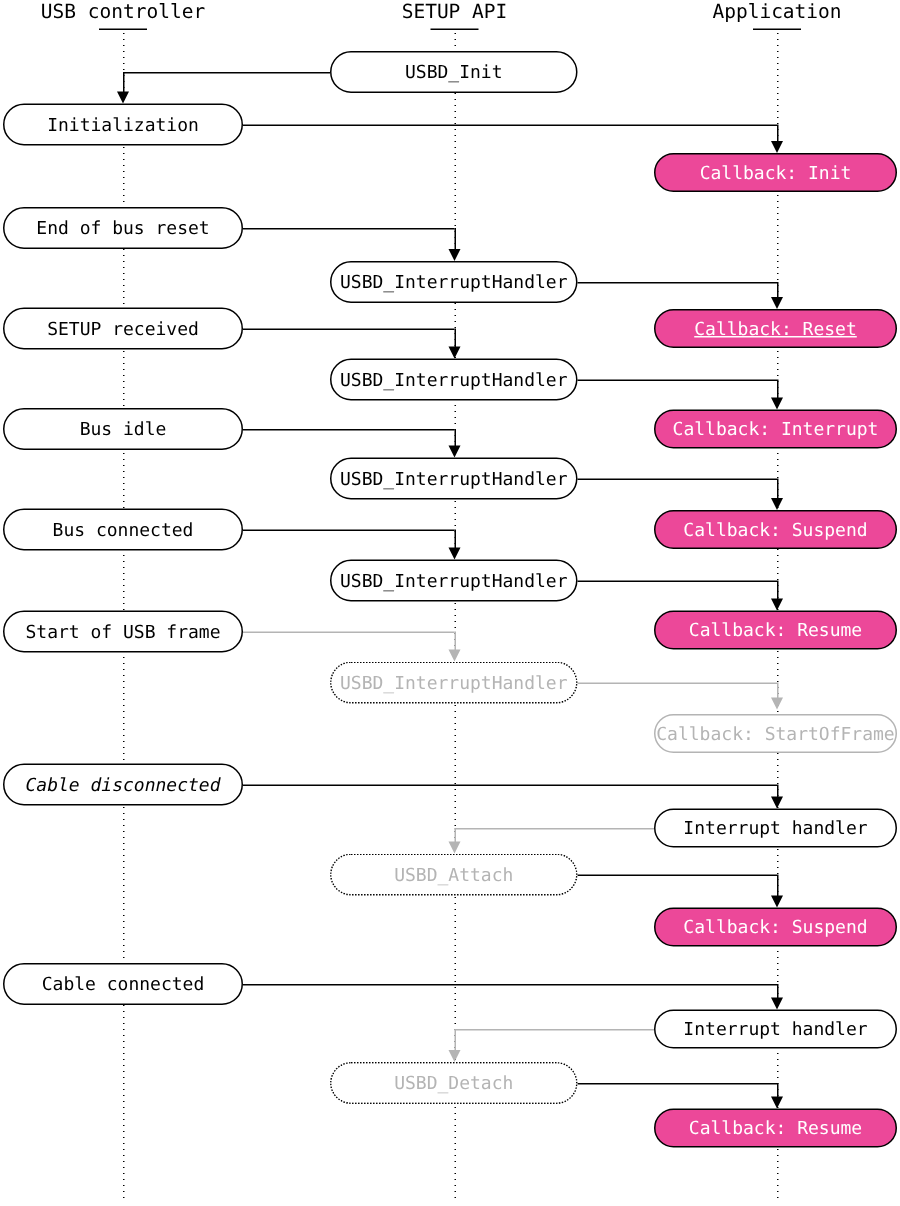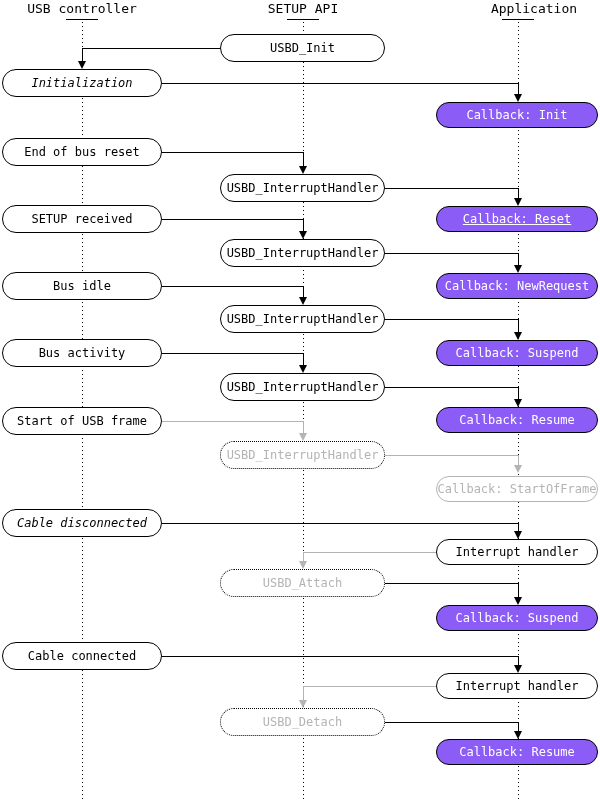--- a/index.html
+++ b/index.html
@@ -8,38 +8,38 @@
   .header{position:absolute;top:1px;transform:translateX(-50%);font-size:13px;color:#000;white-space:nowrap;}
   .hunder{position:absolute;top:19px;width:32px;height:1px;background:#000;}
   .lifeline{position:absolute;top:22px;height:780px;width:1px;
             background-image:repeating-linear-gradient(180deg,#000 0 1px,transparent 1px 4px);}
   .box{position:absolute;display:flex;align-items:center;justify-content:center;
        font-size:12px;white-space:nowrap;box-sizing:border-box;
        background:#fff;border:1px solid #000;border-radius:14px;color:#000;}
   .left{left:2px;width:160px;height:28px;}
   .mid{left:220px;width:165px;height:28px;}
   .right{left:436px;width:162px;height:26px;border-radius:13px;}
-  .cb{background:#8b5cf6;color:#fff;border-color:#000;}
+  .cb{background:#ec4899;color:#fff;border-color:#000;}
   .inactive{border:1px dotted #000;color:#b4b4b4;}
   .inactive-outline{border:1px solid #b4b4b4;color:#b4b4b4;}
   .hline{position:absolute;height:1px;background:#000;}
   .vline{position:absolute;width:1px;background:#000;}
   .hline.g,.vline.g{background:#b4b4b4;}
   .arr{position:absolute;width:0;height:0;border-left:4px solid transparent;border-right:4px solid transparent;
        border-top:8px solid #000;margin-left:-4px;}
   .arr.g{border-top-color:#b4b4b4;}
 </style>
 </head>
 <body>
 
 <div id="stage">
 
   <div class="header" style="left:82px;">USB controller</div>
   <div class="header" style="left:303px;">SETUP API</div>
-  <div class="header" style="left:534px;">Application</div>
+  <div class="header" style="left:518px;">Application</div>
   <div class="hunder" style="left:66px;"></div>
   <div class="hunder" style="left:287px;"></div>
   <div class="hunder" style="left:502px;"></div>
 
   <div class="lifeline" style="left:82px;"></div>
   <div class="lifeline" style="left:303px;"></div>
   <div class="lifeline" style="left:518px;"></div>
 
   <div>
 
@@ -109,41 +109,41 @@
 
     <div class="hline g" style="left:303px;top:686px;width:133px;"></div>
     <div class="vline g" style="left:303px;top:686px;height:16px;"></div>
     <div class="arr g" style="left:303px;top:700px;"></div>
 
     <div class="hline" style="left:385px;top:722px;width:133px;"></div>
     <div class="vline" style="left:518px;top:722px;height:11px;"></div>
     <div class="arr" style="left:518px;top:731px;"></div>
   </div>
 
-  <div class="box left" style="top:69px;font-style:italic;">Initialization</div>
+  <div class="box left" style="top:69px;">Initialization</div>
   <div class="box left" style="top:138px;">End of bus reset</div>
   <div class="box left" style="top:272px;">Bus idle</div>
   <div class="box left" style="top:205px;">SETUP received</div>
-  <div class="box left" style="top:339px;">Bus activity</div>
+  <div class="box left" style="top:339px;">Bus connected</div>
   <div class="box left" style="top:407px;">Start of USB frame</div>
   <div class="box left" style="top:509px;font-style:italic;">Cable disconnected</div>
   <div class="box left" style="top:642px;">Cable connected</div>
 
   <div class="box mid" style="top:34px;">USBD_Init</div>
   <div class="box mid" style="top:174px;">USBD_InterruptHandler</div>
   <div class="box mid" style="top:239px;">USBD_InterruptHandler</div>
   <div class="box mid" style="top:305px;">USBD_InterruptHandler</div>
   <div class="box mid" style="top:373px;">USBD_InterruptHandler</div>
   <div class="box mid inactive" style="top:441px;">USBD_InterruptHandler</div>
   <div class="box mid inactive" style="top:569px;">USBD_Attach</div>
   <div class="box mid inactive" style="top:708px;">USBD_Detach</div>
 
   <div class="box right cb" style="top:102px;">Callback: Init</div>
   <div class="box right cb" style="top:206px;text-decoration:underline;">Callback: Reset</div>
-  <div class="box right cb" style="top:273px;">Callback: NewRequest</div>
+  <div class="box right cb" style="top:273px;">Callback: Interrupt</div>
   <div class="box right cb" style="top:340px;">Callback: Suspend</div>
   <div class="box right cb" style="top:407px;">Callback: Resume</div>
   <div class="box right inactive-outline" style="top:476px;">Callback: StartOfFrame</div>
   <div class="box right" style="top:539px;">Interrupt handler</div>
   <div class="box right cb" style="top:605px;">Callback: Suspend</div>
   <div class="box right" style="top:673px;">Interrupt handler</div>
   <div class="box right cb" style="top:739px;">Callback: Resume</div>
 
 </div>
 

